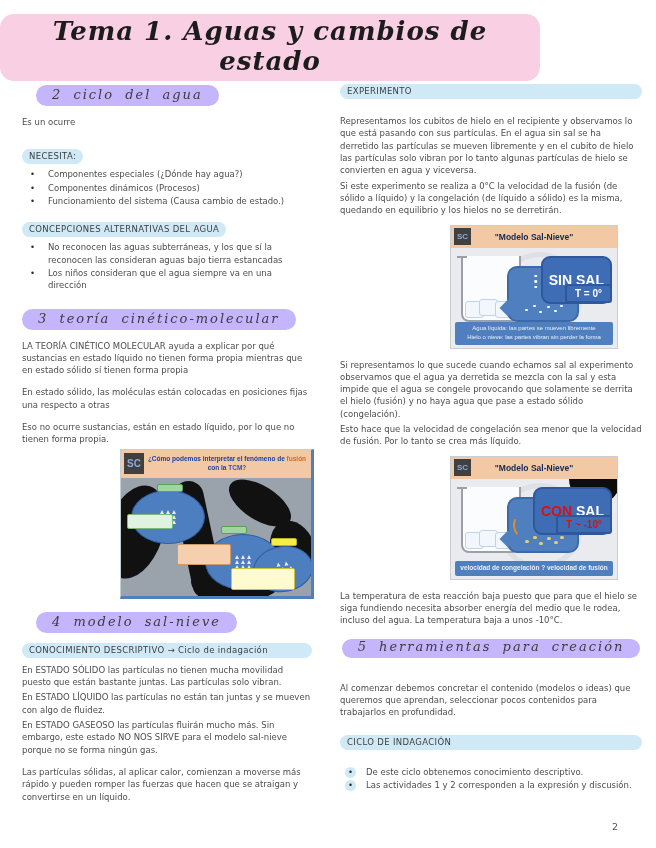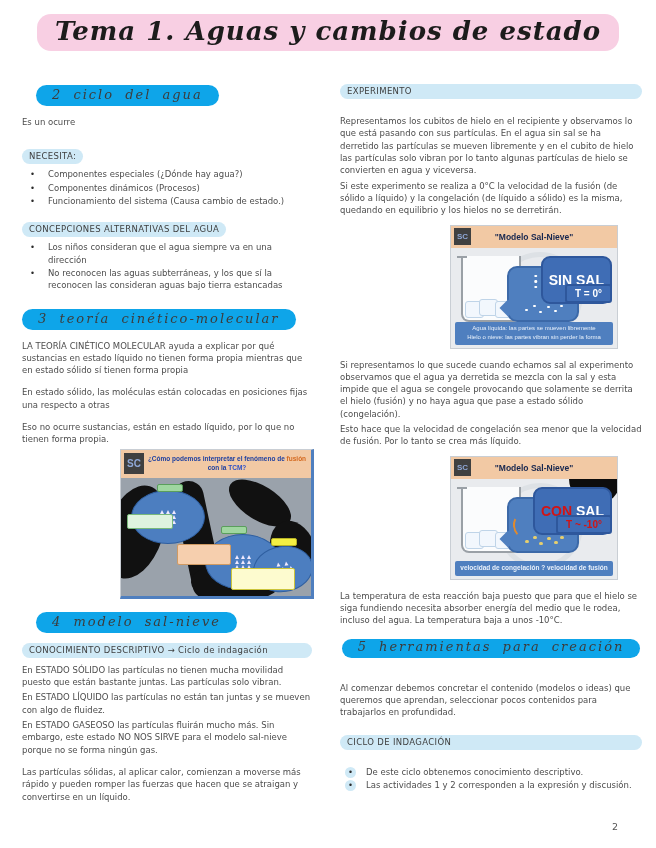--- a/index.html
+++ b/index.html
@@ -1,31 +1,31 @@
 <!DOCTYPE html>
 <html><head>
 <meta charset="utf-8">
 <style>
   html,body{margin:0;padding:0;background:#ffffff;}
   .sheet{position:relative;width:656px;height:848px;background:#ffffff;overflow:hidden;
          font-family:"DejaVu Sans",sans-serif;color:#4d4d4d;}
 
   
-  .doc-title{position:absolute;top:14px;left:0;width:656px;text-align:center;}
+  .doc-title{position:absolute;top:14px;left:0;width:540px;text-align:center;}
   .doc-title span{display:inline-block;background:#f8cfe3;border-radius:14px;padding:2px 18px 5px;
     font-family:"DejaVu Serif",serif;font-style:italic;font-weight:bold;font-size:26px;color:#1c1c1c;
     letter-spacing:1px;}
 
   
   .col{position:absolute;top:84px;}
   .col-left{left:22px;width:290px;}
   .col-right{left:340px;width:302px;}
 
   
-  .script-pill{display:inline-block;background:#0ea5e9;border-radius:14px;padding:2px 16px 4px;
+  .script-pill{display:inline-block;background:#c4b5fd;border-radius:14px;padding:2px 16px 4px;
     font-family:"DejaVu Serif",serif;font-style:italic;font-weight:400;font-size:13px;color:#3c3c3c;
     letter-spacing:2px;word-spacing:5px;white-space:nowrap;}
   .h-wrap{margin:0 0 10px 0;}
   .h-indent{margin-left:14px;}
   .h-center{text-align:center;}
   .h5-wrap{line-height:1.15;}
   .h5-wrap .script-pill{padding-top:1px;padding-bottom:3px;}
 
   
   .hl-blue{background:#cfe9f6;border-radius:8px;padding:2px 7px 3px;font-size:8.5px;color:#3e3e3e;
@@ -148,22 +148,22 @@
 
     <span class="hl-blue hl-inline">NECESITA:</span>
     <ul class="blist">
       <li>Componentes especiales (¿Dónde hay agua?)</li>
       <li>Componentes dinámicos (Procesos)</li>
       <li>Funcionamiento del sistema (Causa cambio de estado.)</li>
     </ul>
 
     <span class="hl-blue hl-inline">CONCEPCIONES ALTERNATIVAS DEL AGUA</span>
     <ul class="blist">
+      <li>No reconocen las aguas subterráneas, y los que sí la reconocen las consideran aguas bajo tierra estancadas</li>
       <li>Los niños consideran que el agua siempre va en una dirección</li>
-      <li>No reconocen las aguas subterráneas, y los que sí la reconocen las consideran aguas bajo tierra estancadas</li>
     </ul>
     <div class="spacer6"></div>
 
     <div class="h-wrap">
       <span class="script-pill">3  teoría cinético-molecular</span>
     </div>
 
     <p class="para">LA TEORÍA CINÉTICO MOLECULAR ayuda a explicar por qué sustancias en estado líquido no tienen forma propia mientras que en estado sólido sí tienen forma propia</p>
     <p class="para">En estado sólido, las moléculas están colocadas en posiciones fijas una respecto a otras</p>
     <p class="para tight">Eso no ocurre sustancias, están en estado líquido, por lo que no tienen forma propia.</p>

